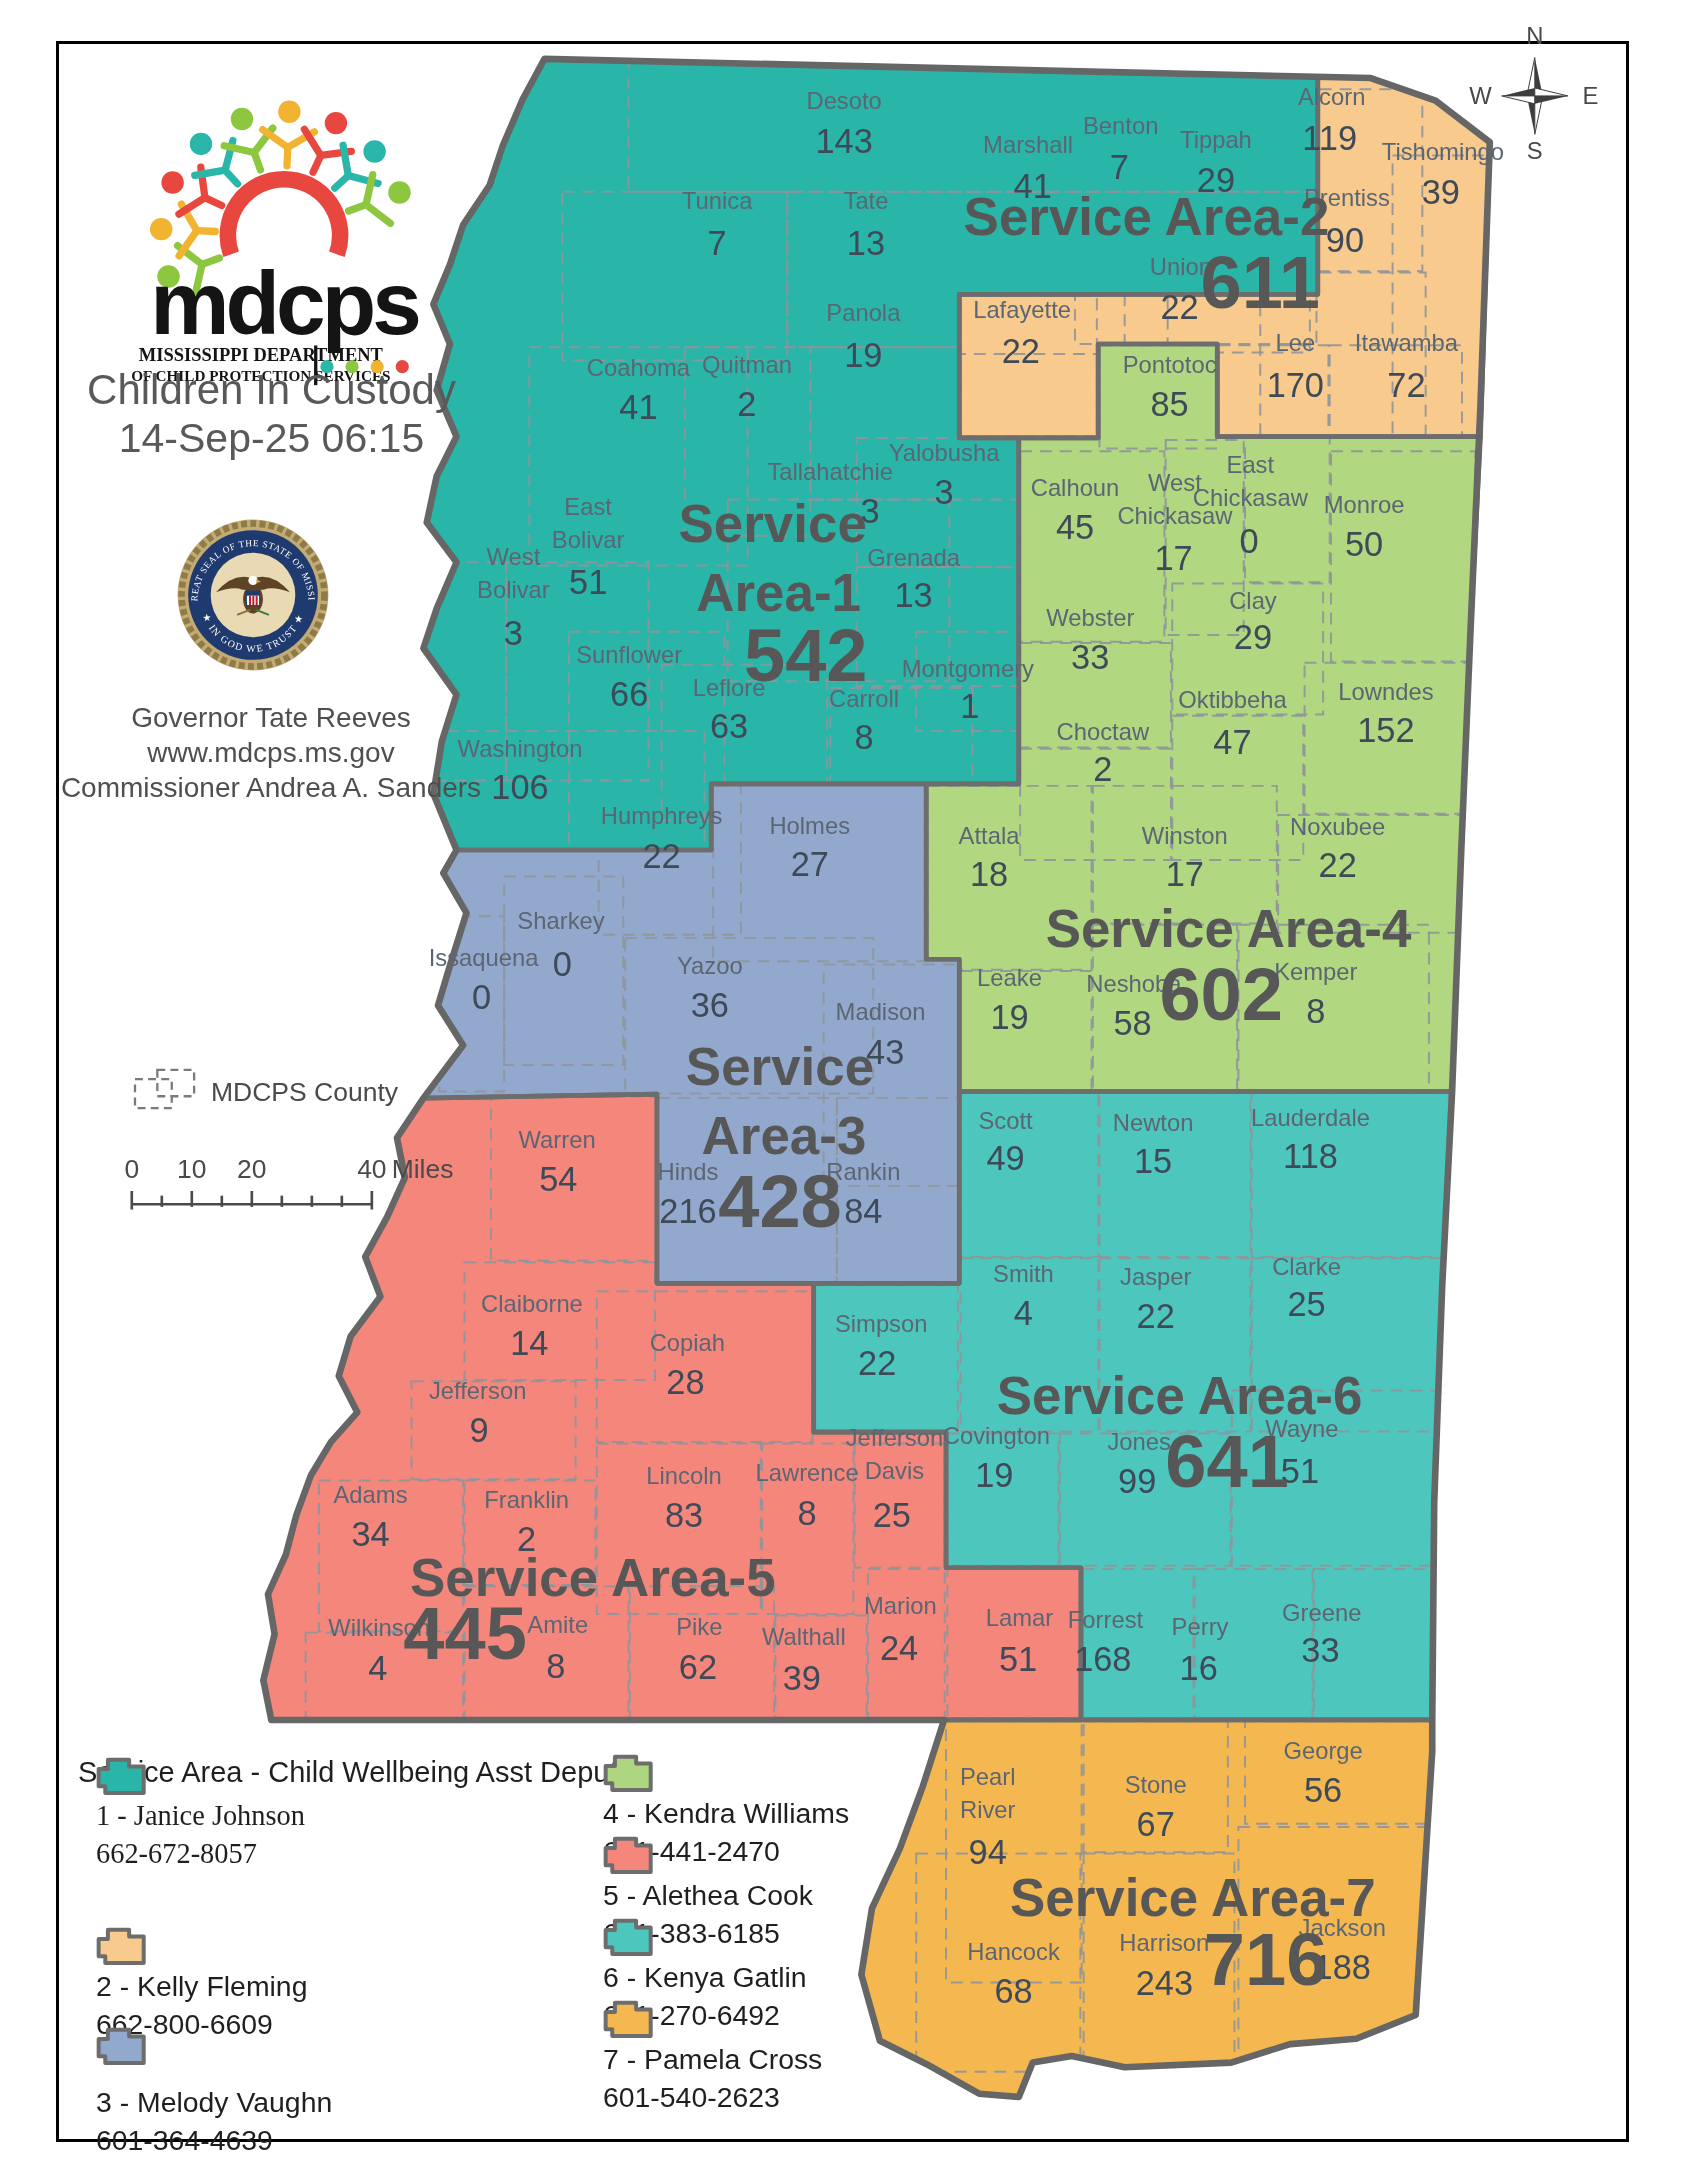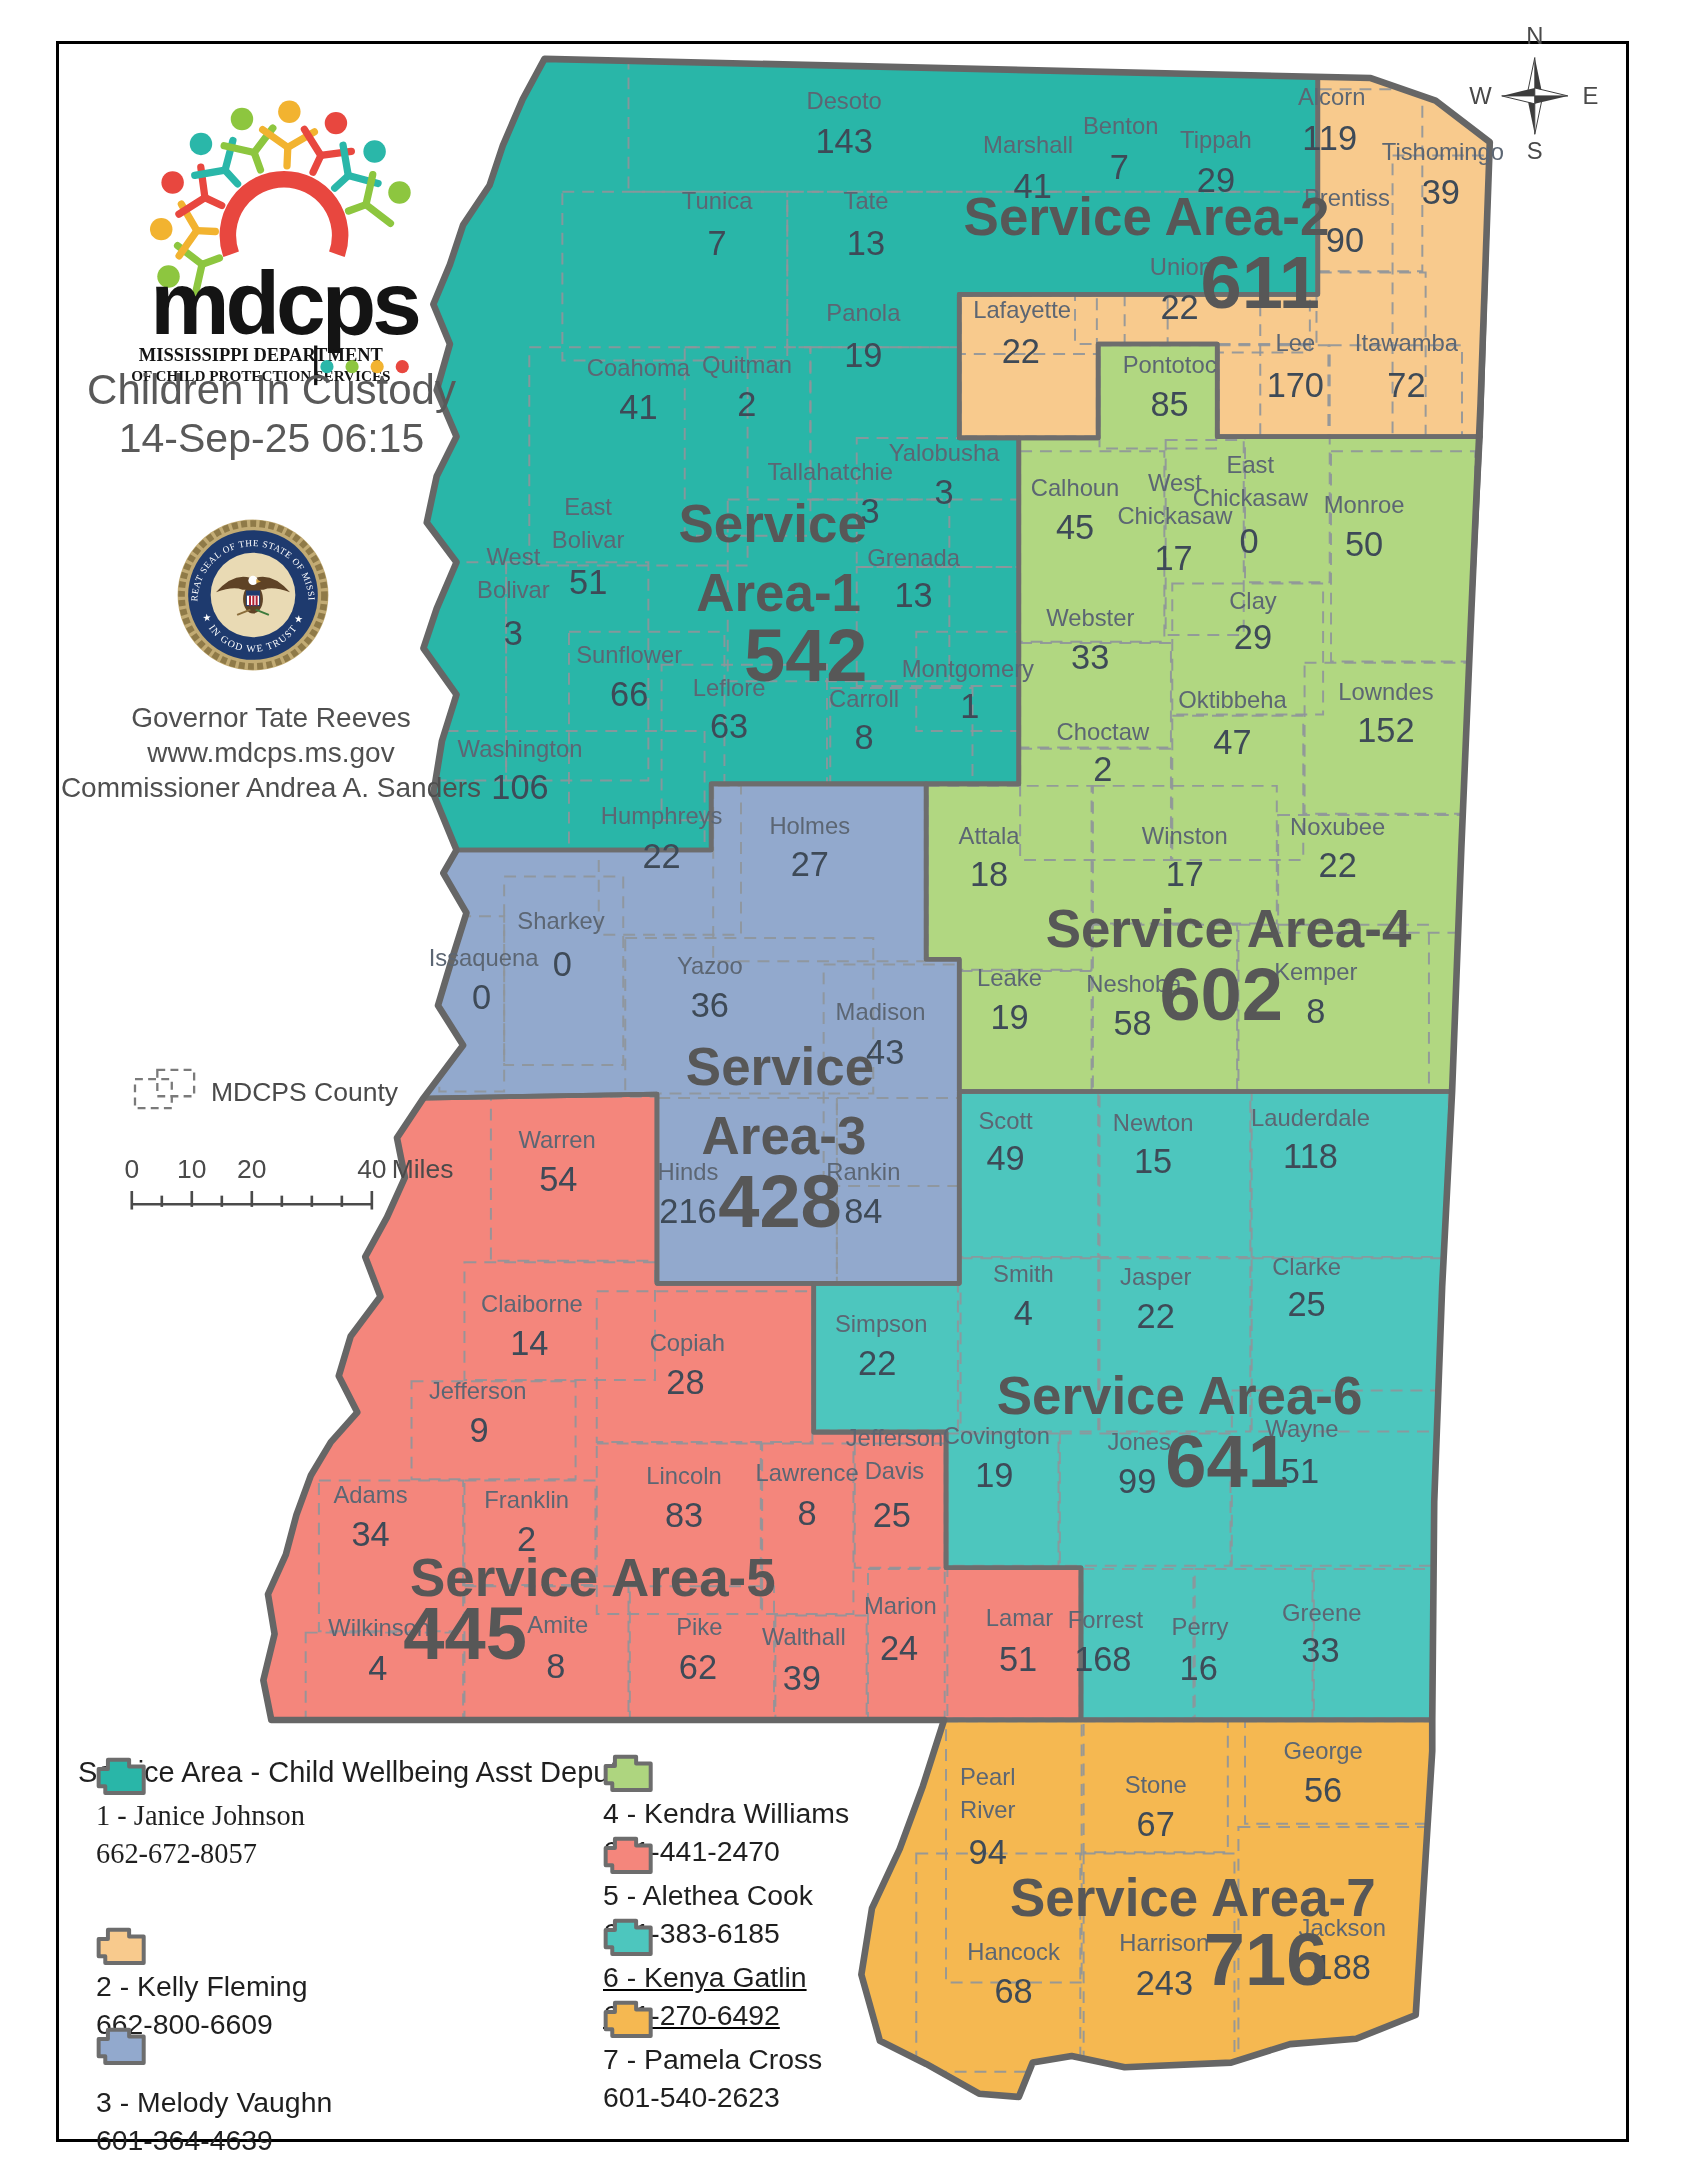--- a/index.html
+++ b/index.html
@@ -718,21 +718,21 @@
       </div>
       <div class="legend-item" style="left: 603px; top: 1823px;">
         <svg width="53" height="44" viewBox="0 0 80 66" class="sw">
           <path d="M4,24 h14 v-14 h32 v10 h22 v40 h-58 v-10 h-10 z" fill="#f4867c" stroke="#6d6d6d" stroke-width="6" stroke-linejoin="round"></path>
         </svg>
         <div class="txt">
           <div>5 - Alethea Cook</div>
           <div>601-383-6185</div>
         </div>
       </div>
-      <div class="legend-item" style="left: 603px; top: 1905px; text-decoration: underline;">
+      <div class="legend-item" style="left: 603px; top: 1905px;">
         <svg width="53" height="44" viewBox="0 0 80 66" class="sw">
           <path d="M4,24 h14 v-14 h32 v10 h22 v40 h-58 v-10 h-10 z" fill="#4dc6be" stroke="#6d6d6d" stroke-width="6" stroke-linejoin="round"></path>
         </svg>
         <div class="txt">
           <div>6 - Kenya Gatlin</div>
           <div>601-270-6492</div>
         </div>
       </div>
       <div class="legend-item" style="left: 603px; top: 1987px;">
         <svg width="53" height="44" viewBox="0 0 80 66" class="sw">

